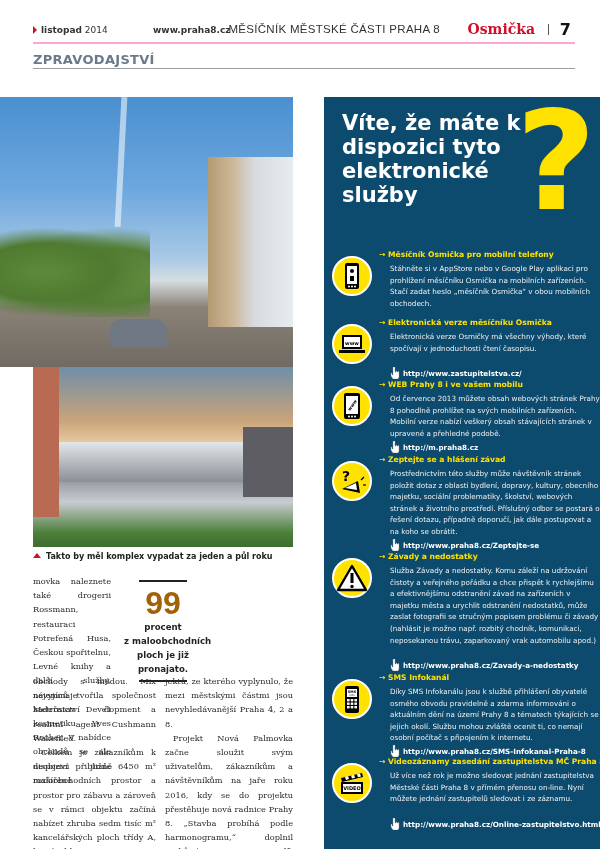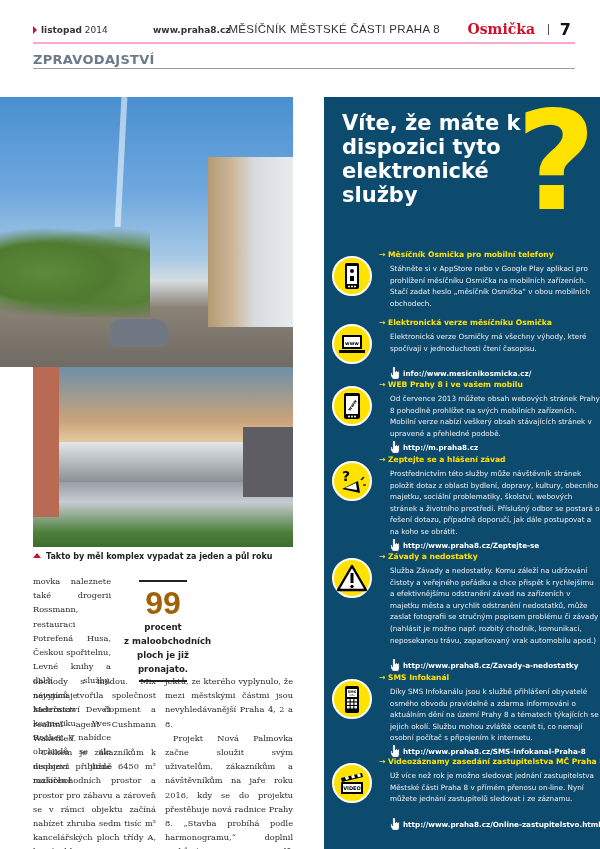--- a/index.html
+++ b/index.html
@@ -143,21 +143,21 @@
           <rect x="8" y="9" width="20" height="14" fill="#000"></rect>
           <rect x="10" y="11" width="16" height="10" fill="#fff"></rect>
           <text x="18" y="19" font-size="5" font-weight="bold" text-anchor="middle" fill="#000" font-family="DejaVu Sans, sans-serif">www</text>
           <rect x="5" y="24" width="26" height="3" fill="#000"></rect>
         </svg>
       </div>
     <div class="title">→ Elektronická verze měsíčníku Osmička</div>
     <div class="body">Elektronická verze Osmičky má všechny výhody, které spočívají v jednoduchosti čtení časopisu.</div>
     <div class="link" style="top:49px"><svg class="hand" viewBox="0 0 10 12">
           <path d="M3 0h2v5h1v-1h1v1h1v-0.5h1v5.5l-1 2h-5l-2-3v-3h1v2h1z" fill="#fff" stroke="#888" stroke-width="0.4"></path>
-        </svg><span>info://www.mesicnikosmicka.cz/</span></div>
+        </svg><span>http://www.zastupitelstva.cz/</span></div>
   </div>
 
   <div class="svc" style="top:283px">
     <div class="icircle">
         <svg viewBox="0 0 36 36">
           <rect x="10" y="5" width="16" height="26" rx="2" fill="#000"></rect>
           <rect x="12" y="8" width="12" height="18" fill="#fff"></rect>
           <text x="18" y="19" font-size="4.5" font-weight="bold" text-anchor="middle" fill="#000" transform="rotate(-55 18 17)" font-family="DejaVu Sans, sans-serif">www</text>
           <circle cx="15" cy="28.5" r="1" fill="#fff"></circle>
           <circle cx="18" cy="28.5" r="1" fill="#fff"></circle>

